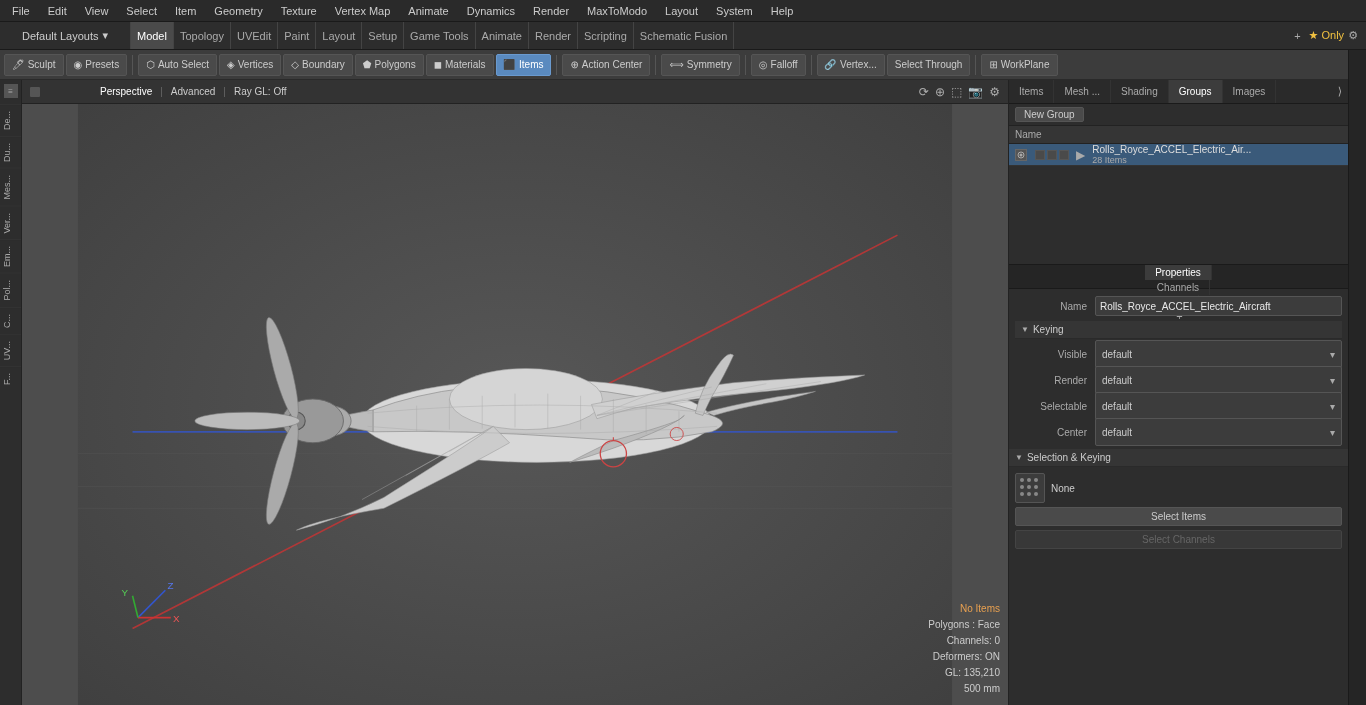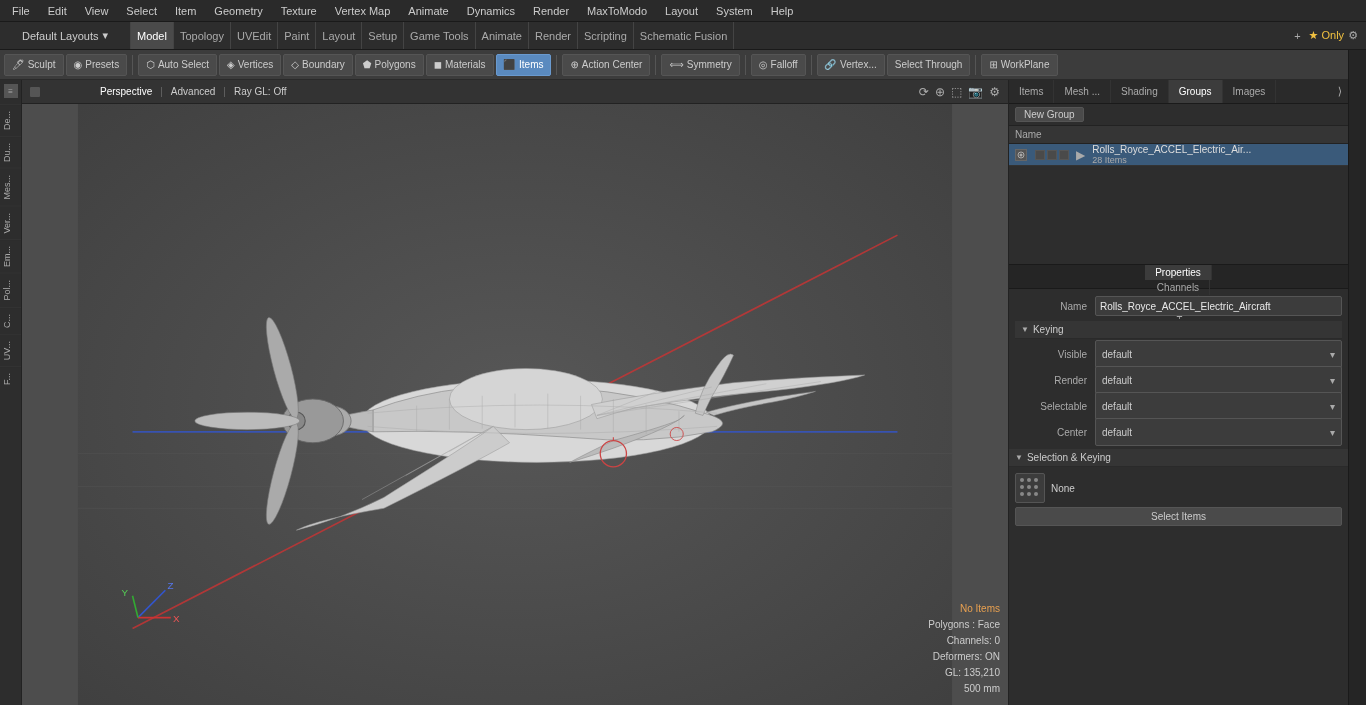--- a/index.html
+++ b/index.html
@@ -465,20 +465,23 @@
               <div class="sel-dot"></div>
               <div class="sel-dot"></div>
               <div class="sel-dot"></div>
             </div>
           </div>
           <span class="sel-label">None</span>
         </div>
         <div class="sel-key-row">
           <div class="sel-btn">Select Items</div>
         </div>
+        <div class="sel-key-row">
+          <div class="sel-btn disabled">Select Channels</div>
+        </div>
       </div>
     </div>
 
     <div id="right-vtabs" style="position:absolute;right:0;top:50px;height:600px;">
     </div>
   </div>
 
   <div style="width:18px;background:#252525;border-left:1px solid #1a1a1a;display:flex;flex-direction:column;">
     <div class="rv-tab active">Groups</div>
     <div class="rv-tab">Group Display</div>

